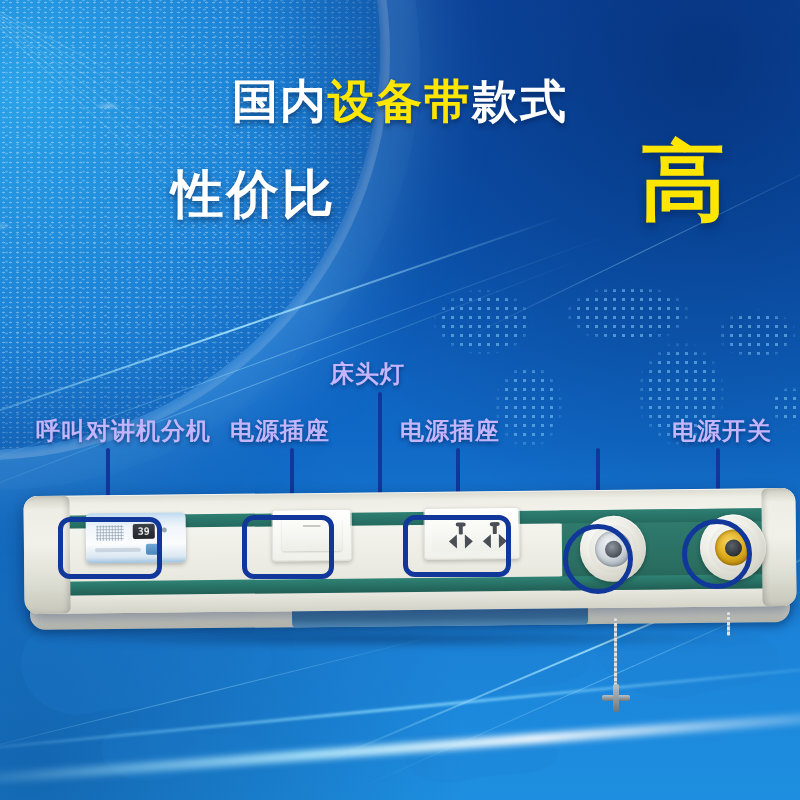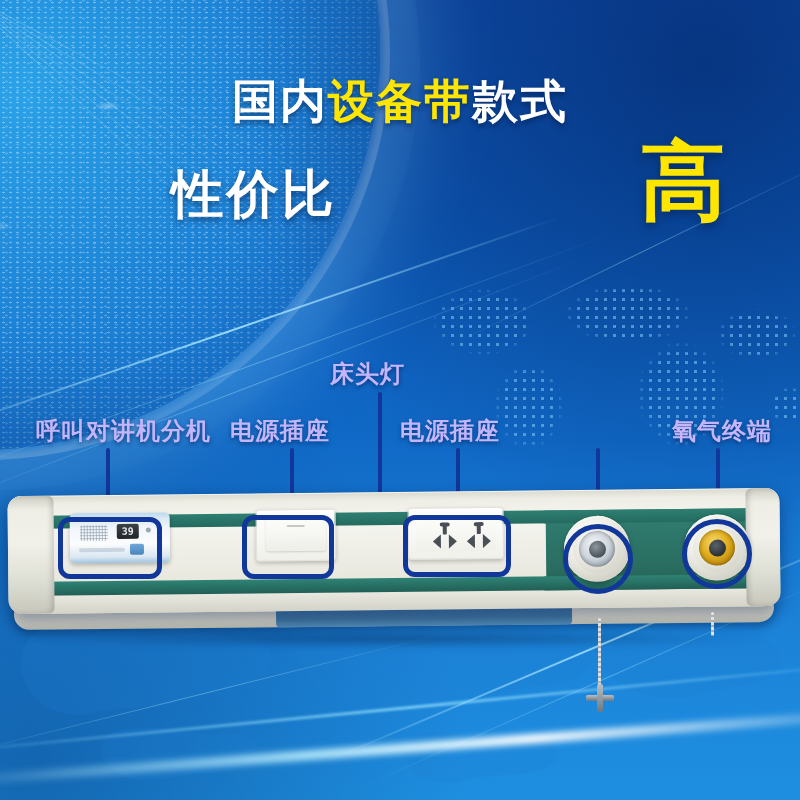--- a/index.html
+++ b/index.html
@@ -140,21 +140,21 @@
     position:absolute;color:#c4b5fd;font-weight:bold;font-size:24px;white-space:nowrap;
     text-shadow:0 2px 4px rgba(0,30,85,.6);letter-spacing:1px;
   }
   .leader{position:absolute;width:4px;background:#12379a;border-radius:2px;}
 
   
   .hl-box{position:absolute;border:5px solid #12379a;border-radius:12px;box-sizing:border-box;}
   .hl-circle{position:absolute;border:5px solid #12379a;border-radius:50%;box-sizing:border-box;}
 
   
-  .panel-wrap{position:absolute;left:8px;top:492px;width:772px;height:142px;text-decoration:underline;}
+  .panel-wrap{position:absolute;left:24px;top:492px;width:772px;height:142px;text-decoration:underline;}
   .panel{
     position:absolute;left:0;top:0;width:772px;height:118px;
     border-radius:14px;
     background:linear-gradient(180deg,#d9d9cf 0%,#eeeee6 7%,#f3f3ec 20%,#eaeae1 46%,#e3e3d9 62%,#efefe8 80%,#d3d3c8 100%);
     box-shadow:0 6px 16px rgba(0,20,60,.45), inset 0 1px 0 rgba(255,255,255,.7);
     transform:rotate(-0.6deg);
     overflow:hidden;
   }
   .endcap-l{
     position:absolute;left:0;top:0;width:46px;height:118px;border-radius:14px 6px 6px 14px;
@@ -357,21 +357,21 @@
     <div class="hl-line2">
       <span class="hl-sub">性价比</span>
     </div>
   </div>
   <div class="hl-big">高</div>
 
   <div class="callout" style="left:8px;top:415px;padding-left:28px;">呼叫对讲机分机</div>
   <div class="callout" style="left:330px;top:358px;">床头灯</div>
   <div class="callout" style="left:230px;top:415px;">电源插座</div>
   <div class="callout" style="left:400px;top:415px;">电源插座</div>
-  <div class="callout" style="left:672px;top:415px;">氧气终端</div>
+  <div class="callout" style="left:672px;top:415px;">电源开关</div>
 
   <div class="leader" style="left:106px;top:448px;height:73px;"></div>
   <div class="leader" style="left:378px;top:392px;height:216px;"></div>
   <div class="leader" style="left:290px;top:448px;height:76px;"></div>
   <div class="leader" style="left:456px;top:448px;height:74px;"></div>
   <div class="leader" style="left:596px;top:448px;height:82px;"></div>
   <div class="leader" style="left:716px;top:448px;height:78px;"></div>
 
   <div class="shadow"></div>
   <div class="panel-wrap">

